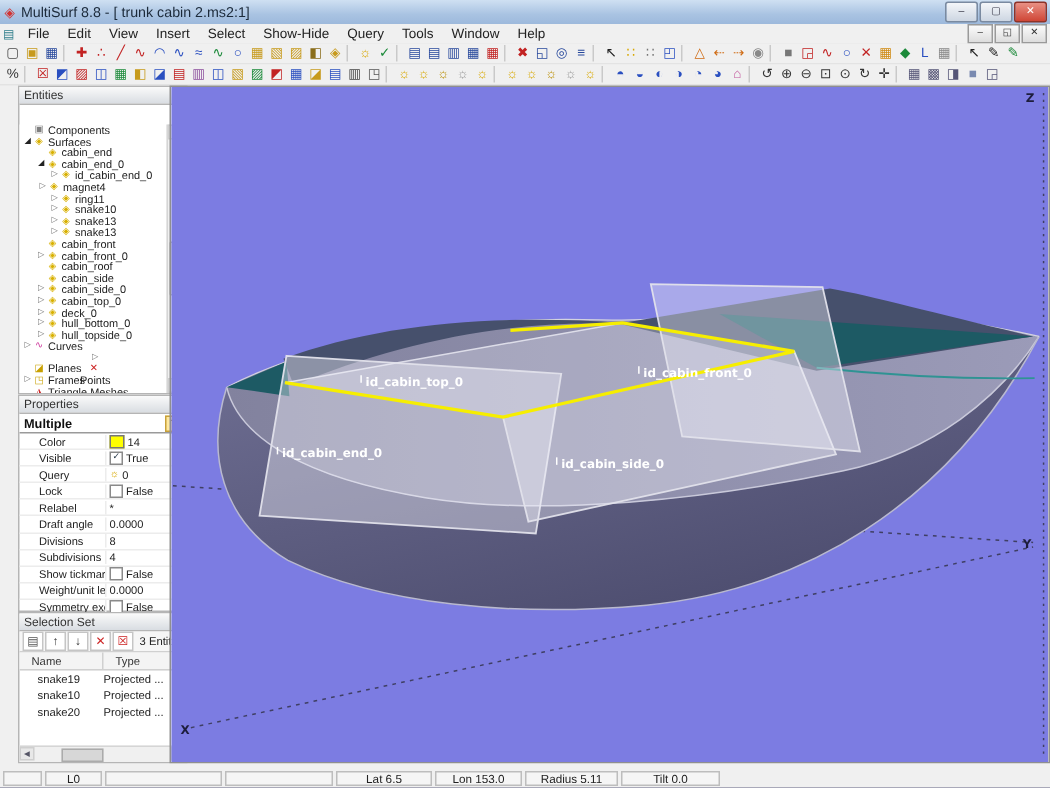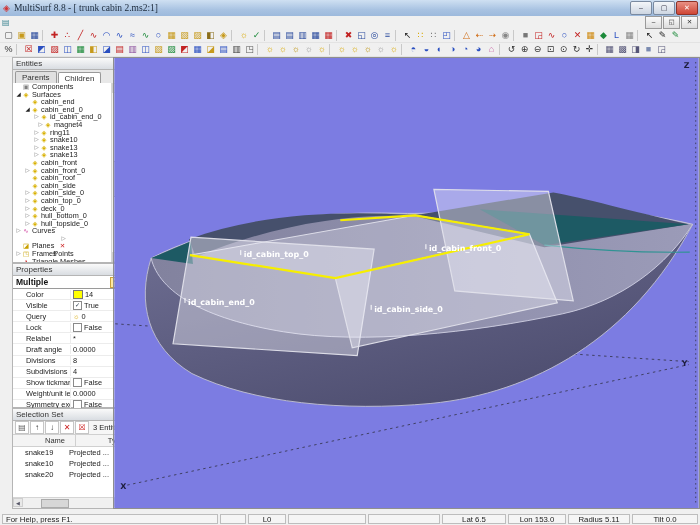--- a/index.html
+++ b/index.html
@@ -3,21 +3,21 @@
 <meta charset="utf-8">
 <style>
   html,body{margin:0;padding:0;background:#888;}
   #app{position:relative;width:700px;height:525px;background:#f0f0f0;overflow:hidden;
        font-family:"Liberation Sans","DejaVu Sans",sans-serif;-webkit-font-smoothing:antialiased;}
   
   .titlebar{position:absolute;left:0;top:0;width:700px;height:16px;
     background:linear-gradient(#cfe0f2,#a9c3e2 60%,#9db9dc);border-bottom:1px solid #7e99b8;
     display:flex;align-items:center;font-size:9.5px;color:#1c2a3a;}
   .app-icon{font-size:9px;color:#d23333;margin:0 4px 0 3px;}
-  .title-text{flex:1;white-space:nowrap;overflow:hidden;font-family:Liberation Serif, serif;}
+  .title-text{flex:1;white-space:nowrap;overflow:hidden;}
   .winbtns{display:flex;margin-right:2px;}
   .wbtn{width:20px;height:12px;margin-left:1px;border:1px solid #7a8aa0;border-radius:2px;
     background:linear-gradient(#f4f6f9,#cdd6e2);font-size:7px;line-height:11px;text-align:center;color:#334;}
   .wbtn.close{background:linear-gradient(#e89084,#cf4636);border-color:#8e3329;color:#fff;}
   
   .menubar{position:absolute;left:0;top:16px;width:700px;height:13px;background:#f0f0f0;
     display:flex;align-items:center;font-size:9px;color:#222;border-bottom:1px solid #e2e2e2;}
   .doc-icon{font-size:8px;color:#2e7d8a;margin:0 3px 0 2px;}
   .menu-item{padding:0 6px;line-height:13px;}
   .mdibtns{margin-left:auto;display:flex;margin-right:2px;}
@@ -61,21 +61,21 @@
   .pval{flex:1;display:flex;align-items:center;padding-left:2px;white-space:nowrap;}
   .swatch{width:8px;height:7px;background:#ffff00;border:1px solid #777;margin-right:2px;flex:none;}
   .cb{width:7px;height:7px;border:1px solid #8a8a8a;background:#fff;font-size:6px;line-height:7px;text-align:center;color:#234;margin-right:2px;flex:none;}
   .bulb{color:#d8a800;font-size:7px;margin-right:2px;flex:none;}
   
   #selset{top:351px;height:101px;}
   .seltb{height:13px;display:flex;align-items:center;border-bottom:1px solid #d0d0d0;background:#f6f6f6;padding-left:2px;}
   .seltb .tbicon{width:12px;height:11px;line-height:11px;font-size:8px;border:1px solid #c5c5c5;margin-right:1px;background:#fff;}
   .selcount{font-size:7.5px;color:#222;margin-left:3px;}
   .selcols{display:flex;height:11px;border-bottom:1px solid #d0d0d0;font-size:7.5px;color:#333;background:#f4f4f4;}
-  .selcols div{padding-left:8px;line-height:11px;margin-left:24px;}
+  .selcols div{padding-left:8px;line-height:11px;}
   .selc1{width:56px;border-right:1px solid #d0d0d0;box-sizing:border-box;}
   .selrow{display:flex;height:11px;font-size:7.5px;color:#222;}
   .selrow div{line-height:11px;white-space:nowrap;overflow:hidden;}
   .selrow .n{width:56px;padding-left:12px;box-sizing:border-box;}
   .hscroll{position:absolute;left:0;bottom:0;width:111px;height:10px;background:#f0f0f0;border-top:1px solid #d5d5d5;}
   .hscroll .arr{position:absolute;top:0;width:10px;height:9px;font-size:5px;text-align:center;line-height:9px;color:#556;background:#e8e8e8;border:1px solid #cfcfcf;box-sizing:border-box;}
   .hscroll .thumb{position:absolute;top:1px;left:28px;width:26px;height:7px;background:#d7d7d7;border:1px solid #ababab;}
   
   .viewport{position:absolute;left:113px;top:0;width:587px;height:452px;border:1px solid #8f8f8f;box-sizing:border-box;}
   .viewport svg{display:block;}
@@ -100,20 +100,32 @@
     <span class="title-text">MultiSurf 8.8 - [ trunk cabin 2.ms2:1]</span>
     <span class="winbtns">
       <span class="wbtn">–</span>
       <span class="wbtn">▢</span>
       <span class="wbtn close">✕</span>
     </span>
   </div>
 
   <div class="menubar">
     <span class="doc-icon">▤</span>
+    <span id="menuitems" style="display:flex">
+        <span class="menu-item">File</span>
+        <span class="menu-item">Edit</span>
+        <span class="menu-item">View</span>
+        <span class="menu-item">Insert</span>
+        <span class="menu-item">Select</span>
+        <span class="menu-item">Show-Hide</span>
+        <span class="menu-item">Query</span>
+        <span class="menu-item">Tools</span>
+        <span class="menu-item">Window</span>
+        <span class="menu-item">Help</span>
+      </span>
     <span class="mdibtns">
       <span class="mbtn">–</span>
       <span class="mbtn">◱</span>
       <span class="mbtn">✕</span>
     </span>
   </div>
 
   <div class="toolbar" id="tb1">
       <span class="tbicon" style="color: rgb(74, 74, 74);">▢</span>
       <span class="tbicon" style="color: rgb(199, 154, 28);">▣</span>
@@ -230,24 +242,20 @@
     </div>
 
   <div class="main">
     <div class="leftcol">
 
       <div class="panel" id="entities">
         <div class="phead">
           <span>Entities</span>
           <span class="x">✕</span>
         </div>
-        <div class="tabs">
-          <span class="tab">Parents</span>
-          <span class="tab active">Children</span>
-        </div>
         <div class="tree" id="tree">
             <div class="trow" style="padding-left: 2px;">
               <span class="arrow"></span>
               <span class="ticon" style="color: rgb(127, 127, 127);">▣</span>
               <span class="tlabel">Components</span>
             </div>
             <div class="trow" style="padding-left: 2px;">
               <span class="arrow exp">◢</span>
               <span class="ticon" style="color: rgb(216, 176, 0);">◈</span>
               <span class="tlabel">Surfaces</span>
@@ -260,21 +268,21 @@
             <div class="trow" style="padding-left: 11px;">
               <span class="arrow exp">◢</span>
               <span class="ticon" style="color: rgb(216, 176, 0);">◈</span>
               <span class="tlabel">cabin_end_0</span>
             </div>
             <div class="trow" style="padding-left: 20px;">
               <span class="arrow">▷</span>
               <span class="ticon" style="color: rgb(216, 176, 0);">◈</span>
               <span class="tlabel">id_cabin_end_0</span>
             </div>
-            <div class="trow" style="padding-left: 24px;">
+            <div class="trow" style="padding-left: 12px;">
               <span class="arrow">▷</span>
               <span class="ticon" style="color: rgb(216, 176, 0);">◈</span>
               <span class="tlabel">magnet4</span>
             </div>
             <div class="trow" style="padding-left: 20px;">
               <span class="arrow">▷</span>
               <span class="ticon" style="color: rgb(216, 176, 0);">◈</span>
               <span class="tlabel">ring11</span>
             </div>
             <div class="trow" style="padding-left: 20px;">
@@ -553,21 +561,20 @@
         <text class="axis" x="6" y="433">X</text>
         <text class="axis" x="570" y="309">Y</text>
         <text class="axis" x="572" y="10">Z</text>
       </svg>
     </div>
   </div>
 
   <div class="bstrip"></div>
 
   <div class="statusbar">
-    <span class="spane help">For Help, press F1.</span>
     <span class="spane c" style="width:26px"></span>
     <span class="spane c" style="width:38px">L0</span>
     <span class="spane c" style="width:78px"></span>
     <span class="spane c" style="width:72px"></span>
     <span class="spane c" style="width:64px">Lat 6.5</span>
     <span class="spane c" style="width:58px">Lon 153.0</span>
     <span class="spane c" style="width:62px">Radius 5.11</span>
     <span class="spane c" style="width:66px;margin-right:0">Tilt 0.0</span>
   </div>
 </div>

